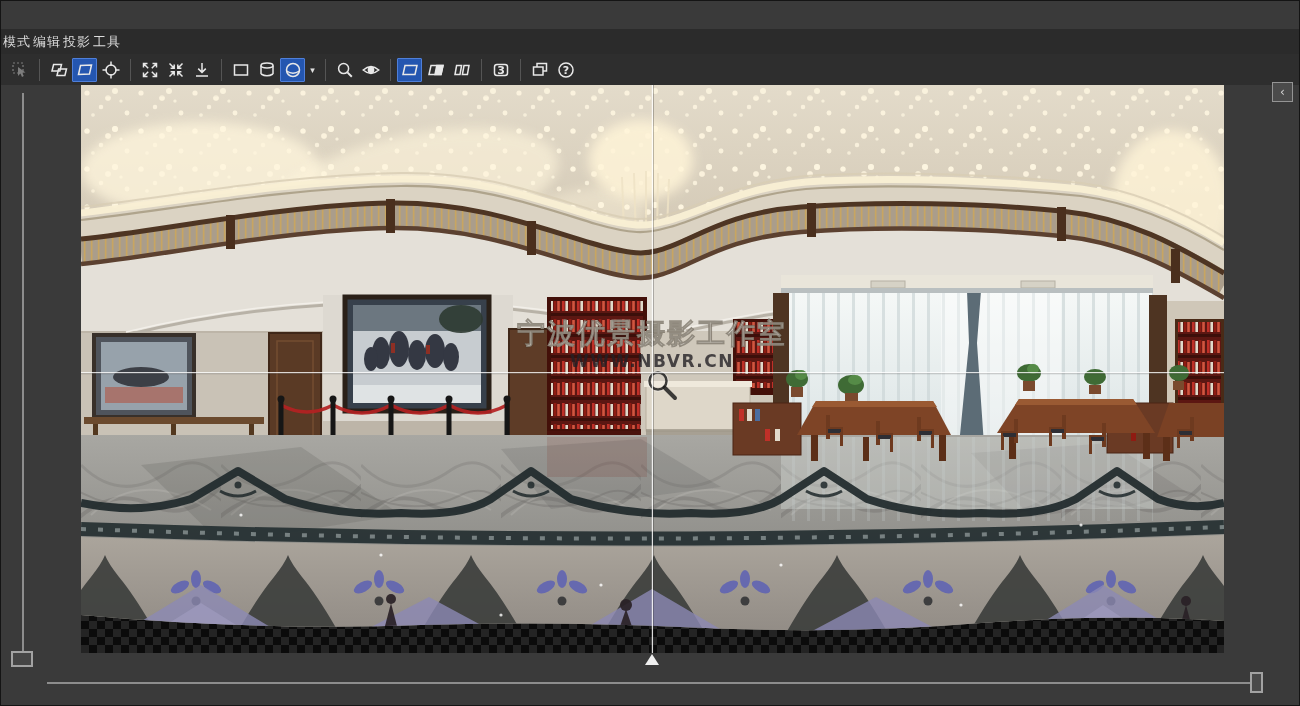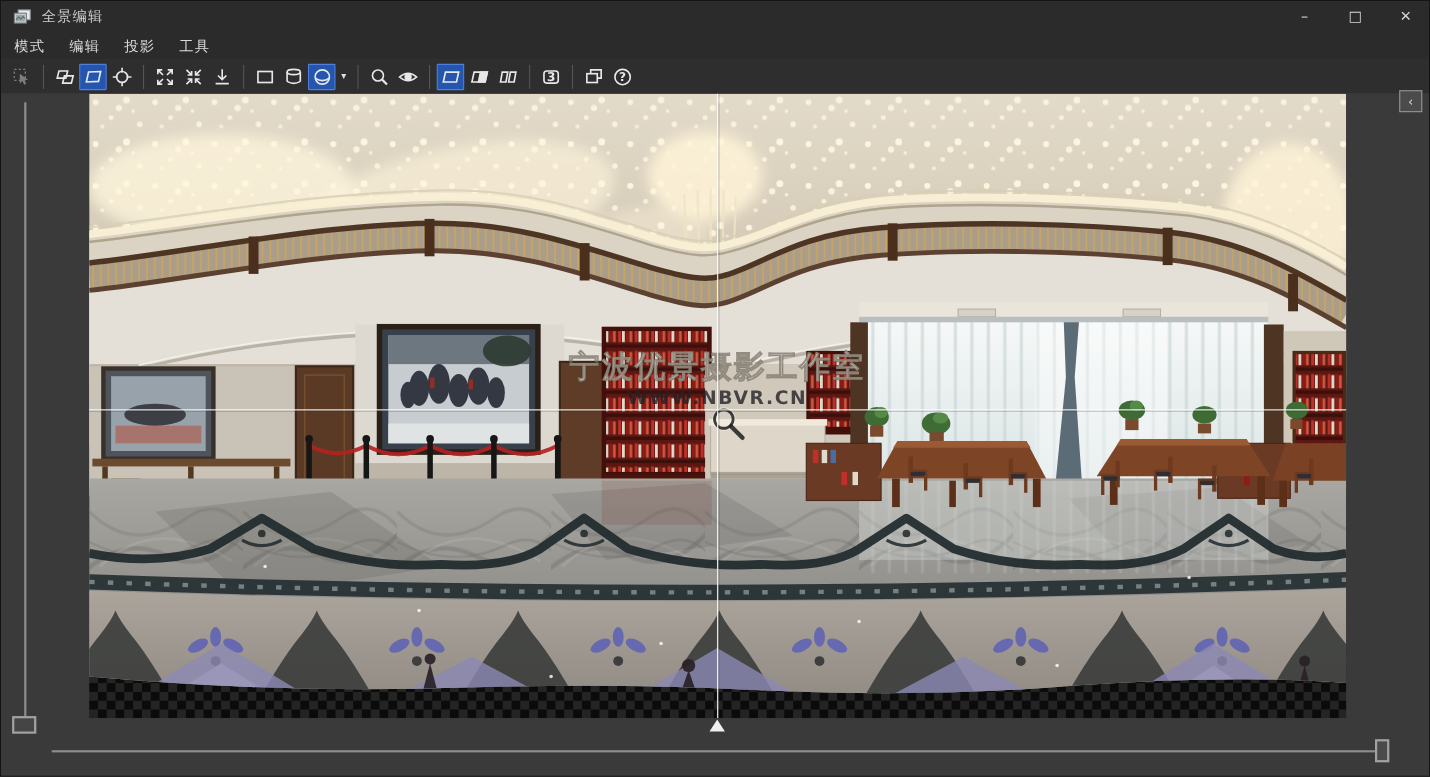--- a/index.html
+++ b/index.html
@@ -6,21 +6,21 @@
   *{box-sizing:border-box;font-family:"DejaVu Sans","Liberation Sans",sans-serif;}
   #win{position:relative;width:1300px;height:706px;background:#3a3a3a;overflow:hidden;border:1px solid #141414;}
   
   .titlebar{position:absolute;left:0;top:0;width:1300px;height:28px;background:#2b2b2b;display:flex;align-items:center;}
   .appicon{width:17px;height:15px;margin-left:11px;position:relative;}
   .title{color:#cfcfcf;font-size:13px;margin-left:9px;letter-spacing:1px;}
   .wctrls{margin-left:auto;display:flex;height:28px;}
   .wctrl{width:46px;height:28px;display:flex;align-items:center;justify-content:center;color:#d8d8d8;font-size:13px;cursor:default;}
   
   .menubar{position:absolute;left:0;top:28px;width:1300px;height:25px;background:#2b2b2b;display:flex;align-items:center;padding-left:1px;}
-  .mitem{color:#dcdcdc;font-size:13px;padding:3px 11px;letter-spacing:1px;}
+  .mitem{color:#dcdcdc;font-size:13px;padding:3px 1px;letter-spacing:1px;}
   
   .toolbar{position:absolute;left:0;top:53px;width:1300px;height:31px;background:#2e2e2e;display:flex;align-items:center;padding-left:6px;}
   .tbtn{width:25px;height:24px;display:flex;align-items:center;justify-content:center;border-radius:1px;color:#e8e8e8;margin-right:1px;border:1px solid transparent;}
   .tbtn svg{display:block;stroke:#e8e8e8;fill:none;stroke-width:1.5;}
   .tbtn.active{background:#2456b0;border-color:#4f7fd9;}
   .tbtn.disabled svg{stroke:#7d7d7d;}
   .tbtn.disabled svg .fillpart{fill:#7d7d7d;}
   .tsep{width:1px;height:22px;background:#555;margin:0 6px;}
   .caretbtn{width:13px;height:24px;display:flex;align-items:center;justify-content:center;color:#e0e0e0;font-size:9px;}
   .tbtn text{fill:#e8e8e8;stroke:none;font-size:11px;font-weight:bold;}
@@ -34,36 +34,20 @@
   .htrack{position:absolute;left:46px;top:597px;width:1212px;height:2px;background:#8d8d8d;}
   .hthumb{position:absolute;left:1249px;top:587px;width:13px;height:21px;background:#4a4a4a;border:2px solid #a2a2a2;}
   .collapsebtn{position:absolute;left:1271px;top:-3px;width:21px;height:20px;background:#4b4b4b;border:1px solid #949494;color:#d6d6d6;font-size:12px;display:flex;align-items:center;justify-content:center;}
   .trimarker{position:absolute;left:644px;top:569px;width:0;height:0;border-left:7px solid transparent;border-right:7px solid transparent;border-bottom:11px solid #efefef;}
 </style>
 </head>
 <body>
 
 <div id="win">
 
-  <div class="titlebar">
-    <div class="appicon">
-      <svg width="17" height="15" viewBox="0 0 17 15">
-        <rect x="4.5" y="1" width="11" height="9" fill="#e8eaec" stroke="#8a8f94" stroke-width="1"></rect>
-        <rect x="1" y="4" width="11" height="9" fill="#cdd2d6" stroke="#75797d" stroke-width="1"></rect>
-        <rect x="2.5" y="5.5" width="8" height="6" fill="#9aa7b0"></rect>
-        <path d="M2.5,10 L5,7.5 L7,9.5 L9,7 L10.5,9" stroke="#5d6a5a" stroke-width="1" fill="none"></path>
-      </svg>
-    </div>
-    <div class="title">全景编辑</div>
-    <div class="wctrls">
-      <div class="wctrl">–</div>
-      <div class="wctrl">□</div>
-      <div class="wctrl">✕</div>
-    </div>
-  </div>
 
   <div class="menubar">
     <div class="mitem">模式</div>
     <div class="mitem">编辑</div>
     <div class="mitem">投影</div>
     <div class="mitem">工具</div>
   </div>
 
   <div class="toolbar">
     <div class="tbtn disabled">

